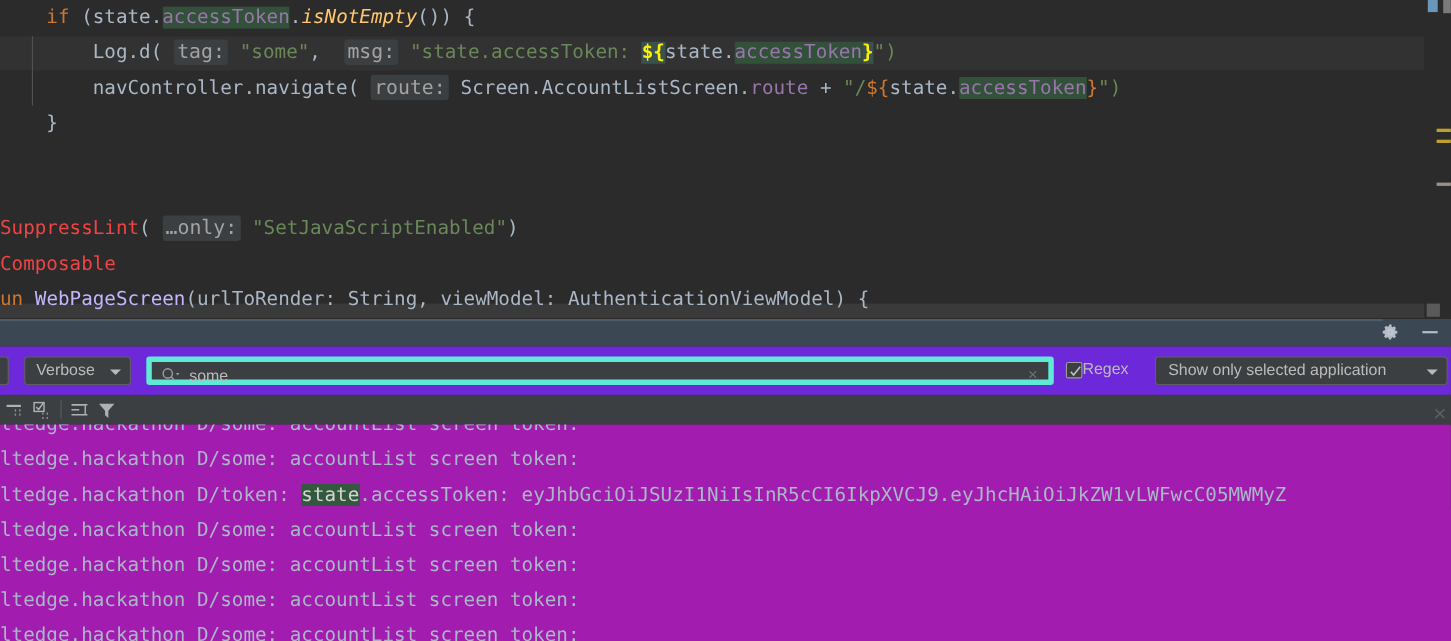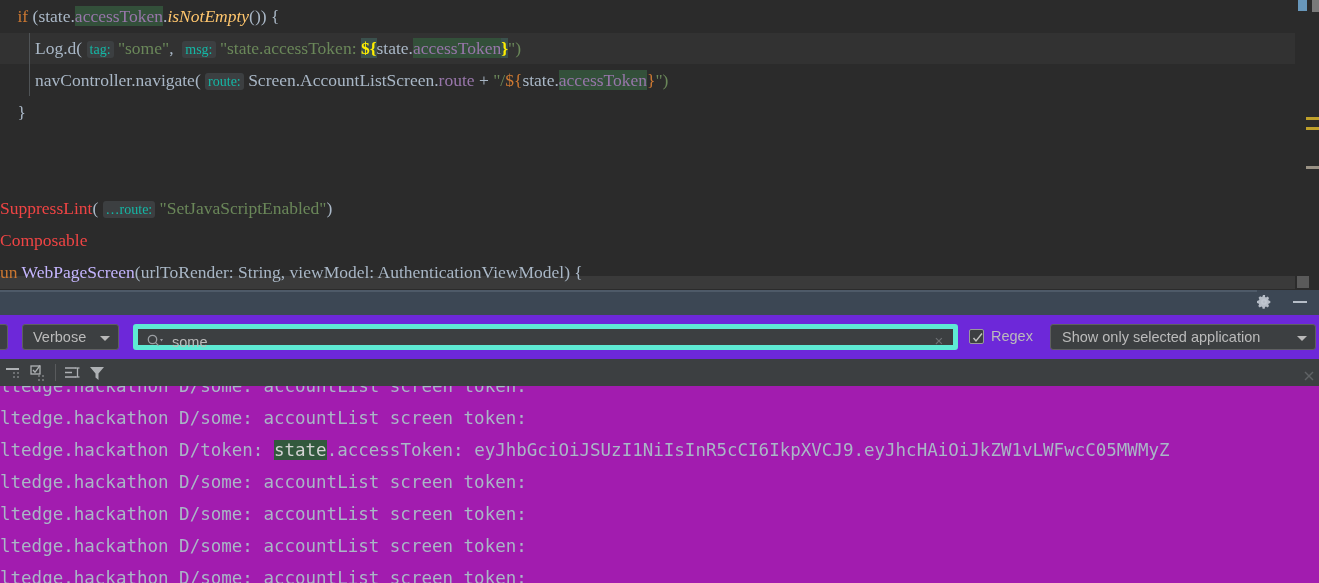--- a/index.html
+++ b/index.html
@@ -16,21 +16,20 @@
   }
 
   
   .editor {
     position: absolute;
     left: 0; top: 0;
     width: 1319px;
     height: 374px;
     background: #2b2b2b;
     overflow: hidden;
-    font-family: Liberation Serif, serif;
   }
   .code-area {
     position: absolute;
     left: 0; top: 0;
     width: 1295px;
     height: 290px;
   }
   .indent-guide {
     position: absolute;
     left: 29px;
@@ -70,22 +69,22 @@
 
   .kw      { color: #cc7832; }
   .fld     { color: #9876aa; }
   .ital    { color: #ffc66d; font-style: italic; }
   .plain   { color: #a9b7c6; }
   .str     { color: #6a8759; }
   .annot   { color: #ef4444; }
   .fn      { color: #c4b5fd; }
   .hintbg  {
     background: #3c3f41;
-    color: #14b8a6;
-    font-size: 14px;
+    color: #a3a3a3;
+    font-size: 18px;
     border-radius: 3px;
     padding: 1px 3px;
   }
   .usage   { background: #33503a; }
   .brace-hl{ background: #3b514d; color: #ffef00; font-weight: bold; }
   .sig-line {
     position: absolute;
     left: 0;
     top: 276px;
     width: 1295px;
@@ -250,21 +249,20 @@
     line-height: 16px;
     text-align: center;
     font-family: "Liberation Sans", sans-serif;
   }
   .regexbox {
     position: absolute;
     left: 969px;
     top: 13px;
     display: flex;
     align-items: center;
-    gap: 7px;
   }
   .regexbox .box {
     box-sizing: border-box;
     width: 15px;
     height: 15px;
     border: 1px solid #9a9a9a;
     border-radius: 2px;
     background: #3c3f41;
     position: relative;
   }
@@ -348,21 +346,21 @@
     <div class="caret-line"></div>
     <div class="indent-guide"></div>
     <div class="sig-line"></div>
     <div id="code-lines">
         <div class="code-line l0"><span class="plain">    </span><span class="kw">if</span><span class="plain"> (state.</span><span class="fld usage">accessToken</span><span class="plain">.</span><span class="ital">isNotEmpty</span><span class="plain">()) {</span></div>
         <div class="code-line l1"><span class="plain">        Log.</span><span class="plain">d</span><span class="plain">(</span><span class="plain"> </span><span class="hintbg">tag:</span><span class="plain"> </span><span class="str">"some"</span><span class="plain">,  </span><span class="hintbg">msg:</span><span class="plain"> </span><span class="str">"state.accessToken: </span><span class="brace-hl">${</span><span class="plain">state.</span><span class="fld usage">accessToken</span><span class="brace-hl">}</span><span class="str">")</span></div>
         <div class="code-line l2"><span class="plain">        navController.navigate(</span><span class="plain"> </span><span class="hintbg">route:</span><span class="plain"> Screen.AccountListScreen.</span><span class="fld">route</span><span class="plain"> + </span><span class="str">"/</span><span class="kw">${</span><span class="plain">state.</span><span class="fld usage">accessToken</span><span class="kw">}</span><span class="str">")</span></div>
         <div class="code-line l3"><span class="plain">    }</span></div>
         <div class="code-line l4"></div>
         <div class="code-line l5"></div>
-        <div class="code-line l6"><span class="annot">SuppressLint</span><span class="plain">(</span><span class="plain"> </span><span class="hintbg">…route:</span><span class="plain"> </span><span class="str">"SetJavaScriptEnabled"</span><span class="plain">)</span></div>
+        <div class="code-line l6"><span class="annot">SuppressLint</span><span class="plain">(</span><span class="plain"> </span><span class="hintbg">…only:</span><span class="plain"> </span><span class="str">"SetJavaScriptEnabled"</span><span class="plain">)</span></div>
         <div class="code-line l7"><span class="annot">Composable</span></div>
         <div class="code-line l8 decl"><span class="kw">un</span><span class="plain"> </span><span class="fn">WebPageScreen</span><span class="plain">(urlToRender: String, viewModel: AuthenticationViewModel) {</span></div>
       </div>
   </div>
 
   <div class="marker-gutter">
     <div class="mg-thumb"></div>
     <div class="mg-thumb2"></div>
     <div class="mg-mark mg-warn1"></div>
     <div class="mg-mark mg-warn2"></div>

